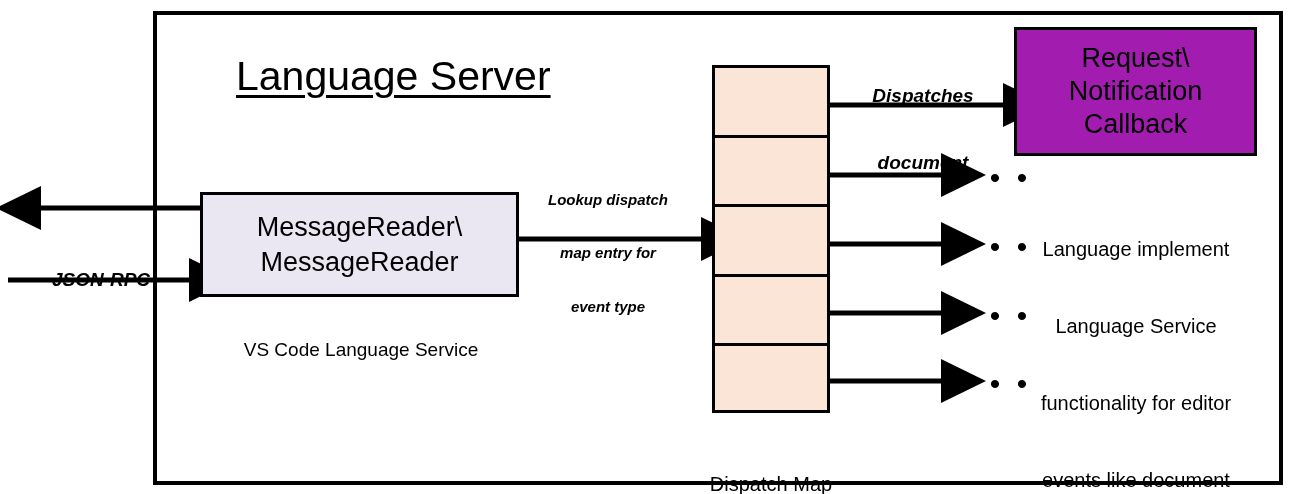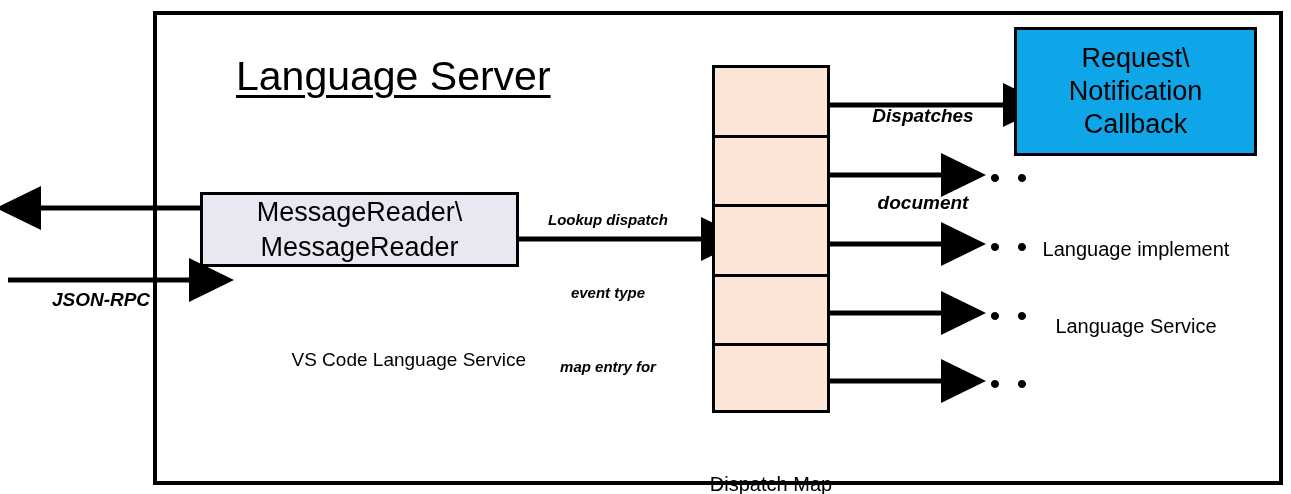--- a/index.html
+++ b/index.html
@@ -1,63 +1,63 @@
 <!DOCTYPE html>
 <html><head>
 <meta charset="utf-8">
 <style>
   html,body{margin:0;padding:0;background:#ffffff;}
   body{width:1291px;height:494px;font-family:"Liberation Sans",sans-serif;color:#000;}
   #stage{position:relative;width:1291px;height:494px;overflow:hidden;background:#fff;}
   #svg-layer{position:absolute;left:0;top:0;width:1291px;height:494px;}
 
   .txt{position:absolute;white-space:pre;line-height:1.18;text-align:right;}
-  .ital{font-style:italic;font-weight:600;margin-top:20px;}
+  .ital{font-style:italic;font-weight:600;}
 
   
   .frame{
     position:absolute;left:153px;top:11px;width:1130px;height:474px;
     border:4px solid #000;box-sizing:border-box;background:transparent;
   }
 
   
   .title{
     left:236px;top:52px;font-size:41px;text-decoration:underline;
     text-underline-offset:5px;text-decoration-thickness:3px;
   }
 
   
   .mrbox{
-    position:absolute;left:200px;top:192px;width:319px;height:75px;
+    position:absolute;left:200px;top:192px;width:319px;height:105px;
     border:3px solid #000;box-sizing:border-box;background:#ebe7f2;
     display:flex;flex-direction:column;align-items:center;justify-content:center;
     font-size:27px;line-height:1.28;
   }
-  .mrcaption{left:196px;top:304px;width:330px;text-align:right;font-size:19px;}
+  .mrcaption{left:196px;top:294px;width:330px;text-align:center;font-size:19px;}
 
   
   .jsonrpc{left:36px;top:224px;width:130px;text-align:center;font-size:19px;}
 
   
   .lookup{left:508px;top:156px;width:200px;text-align:center;font-size:15px;}
 
   
   .dispatches{left:828px;top:40px;width:190px;text-align:center;font-size:19px;}
 
   
   .dmap{position:absolute;left:712px;top:65px;width:118px;height:348px;
         border:3px solid #000;box-sizing:border-box;background:#fbe5d6;}
   .dcell{position:absolute;left:0;width:100%;box-sizing:border-box;border-bottom:3px solid #000;}
   .dcell.last{border-bottom:none;}
   .dmapcaption{left:640px;top:422px;width:262px;text-align:center;font-size:20px;line-height:1.25;}
 
   
   .cbbox{
     position:absolute;left:1014px;top:27px;width:243px;height:129px;
-    border:3px solid #000;box-sizing:border-box;background:#0ea5e9;
+    border:3px solid #000;box-sizing:border-box;background:#a21caf;
     display:flex;flex-direction:column;align-items:center;justify-content:center;
     font-size:27px;line-height:1.22;
   }
   .cbcaption{left:1008px;top:186px;width:256px;text-align:center;font-size:20px;line-height:1.28;}
 
   .ell{position:absolute;font-size:30px;letter-spacing:4px;line-height:1;}
 </style>
 </head>
 <body>
 
@@ -122,22 +122,22 @@
   <div class="mrbox">
     <div>MessageReader\</div>
     <div>MessageReader</div>
   </div>
   <div class="txt mrcaption">
     <div>VS Code Language Service</div>
   </div>
 
   <div class="txt lookup">
     <div class="ital">Lookup dispatch</div>
+    <div class="ital">map entry for</div>
     <div class="ital">event type</div>
-    <div class="ital">map entry for</div>
   </div>
 
   <div class="txt dispatches">
     <div class="ital">Dispatches</div>
     <div class="ital">document</div>
   </div>
 
   <div class="dmap">
     <div class="dcell" style="top:0px;height:69.6px;"></div>
     <div class="dcell" style="top:69.6px;height:69.6px;"></div>
@@ -156,18 +156,20 @@
   <div class="ell" style="left:963px;top:369px;">• • •</div>
 
   <div class="cbbox">
     <div>Request\</div>
     <div>Notification</div>
     <div>Callback</div>
   </div>
   <div class="txt cbcaption">
     <div>Language implement</div>
     <div>Language Service</div>
+    <div>functionality for editor</div>
+    <div>events like document</div>
     
     
     
   </div>
 
 </div>
 
 </body></html>

